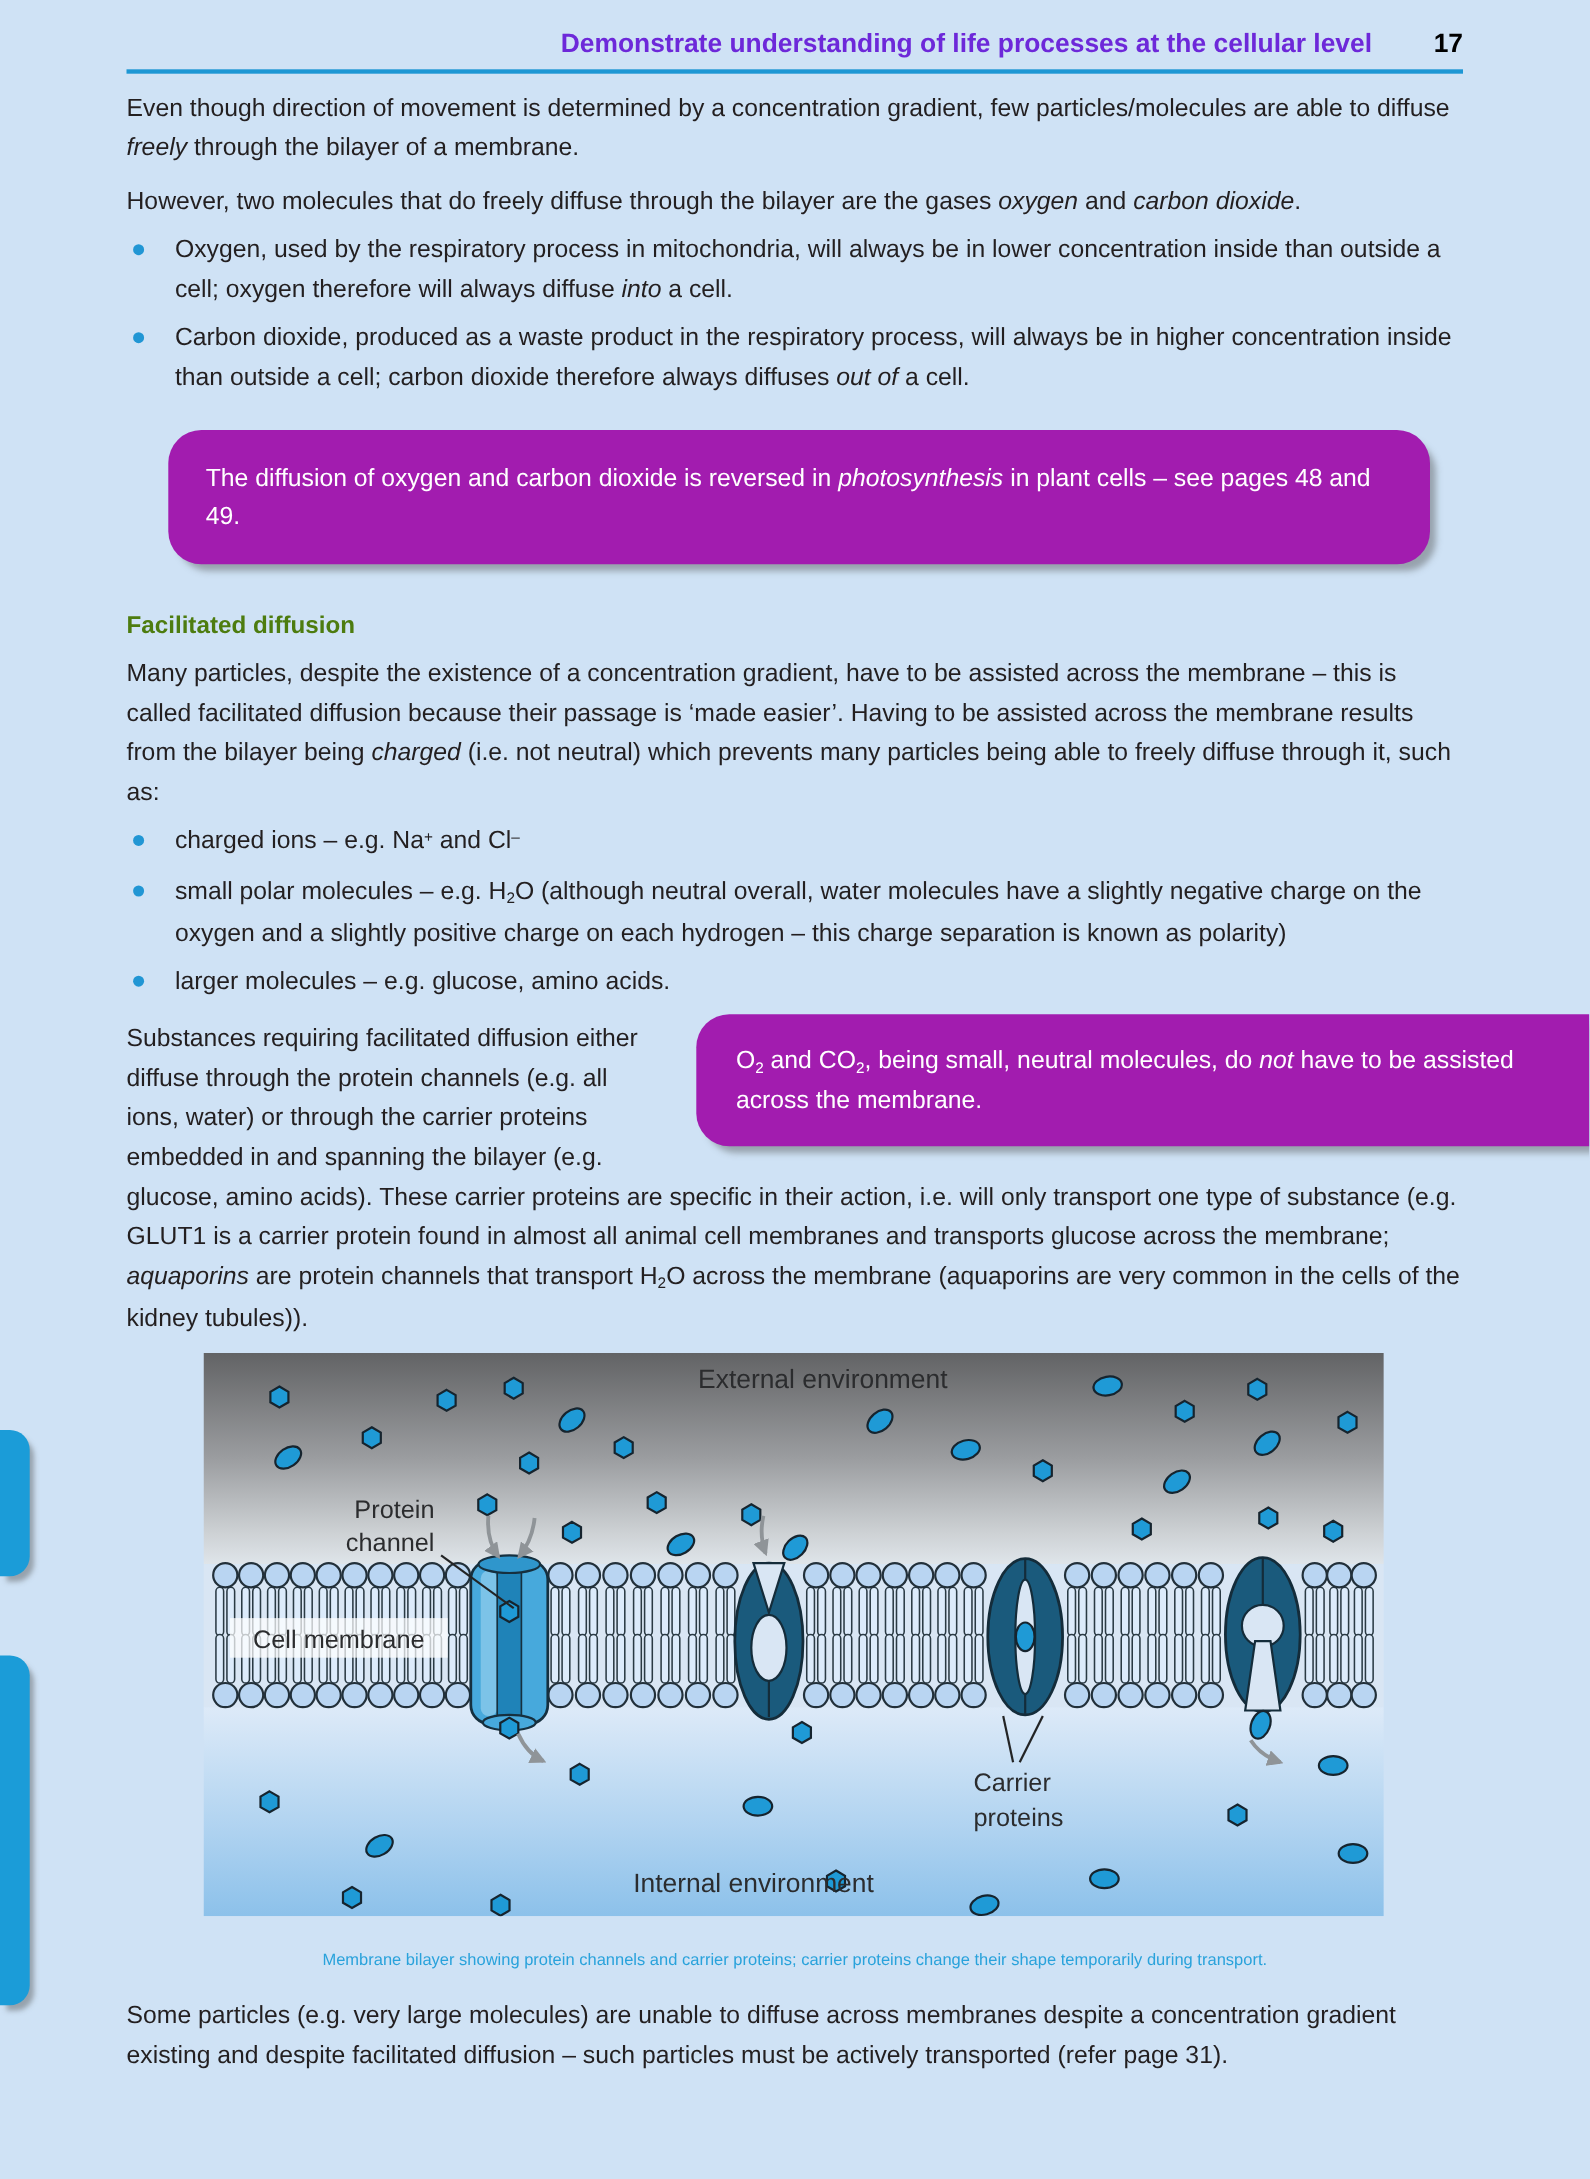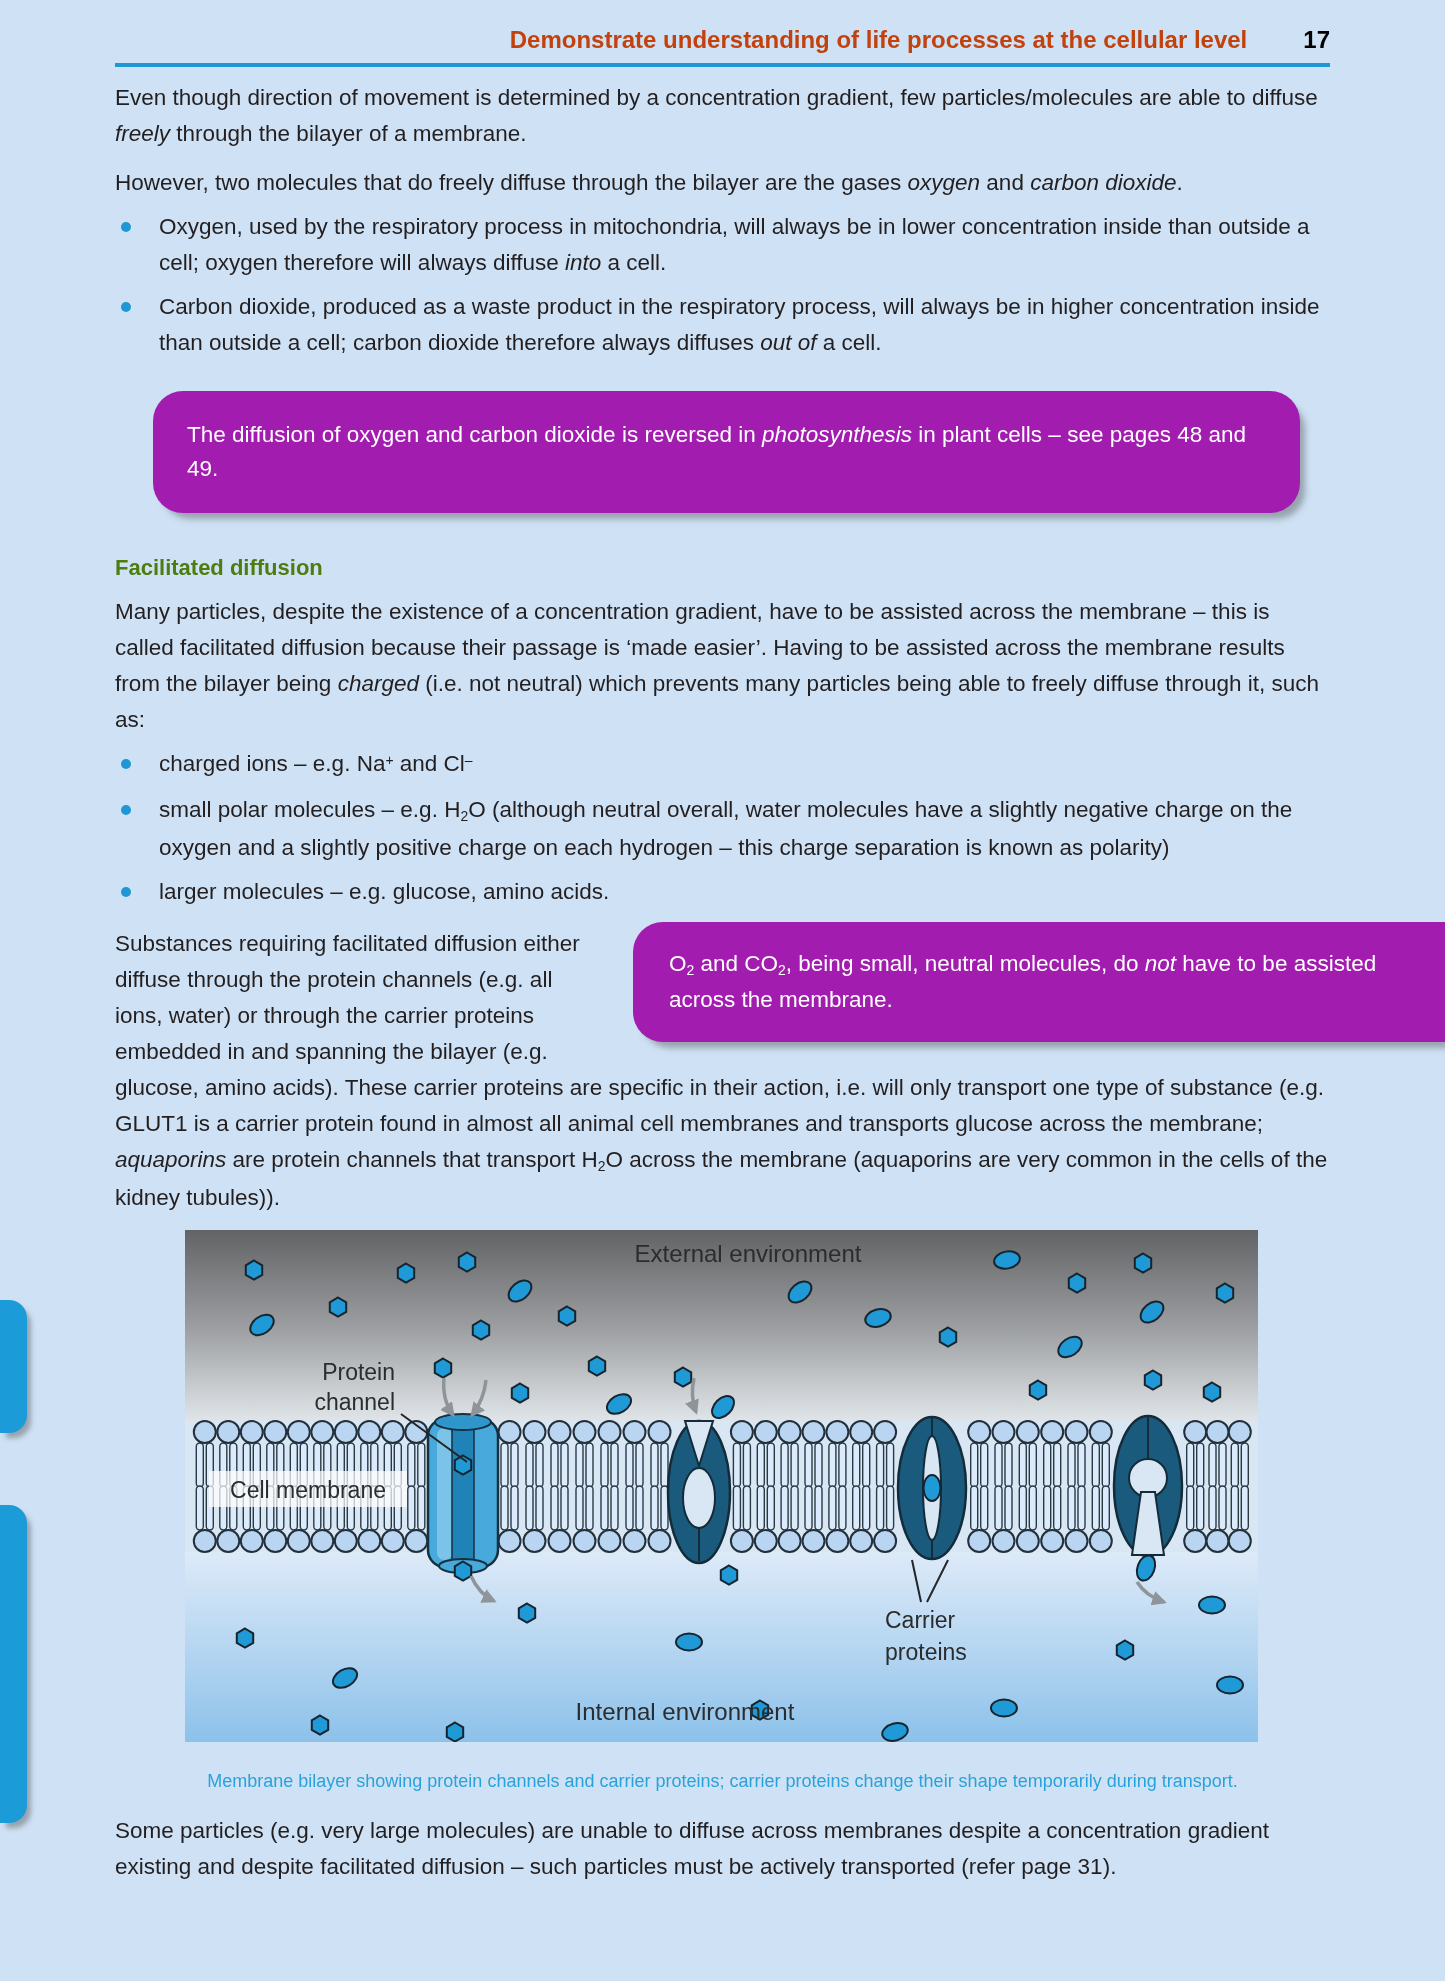--- a/index.html
+++ b/index.html
@@ -1,37 +1,37 @@
 <!DOCTYPE html>
 <html><head>
 <meta charset="utf-8">
 <style>
   html,body{margin:0;padding:0;background:#cfe2f5;}
   .page{position:relative;width:1445px;height:1981px;background:#cfe2f5;
         font-family:"Liberation Sans","DejaVu Sans",sans-serif;color:#231f20;
         box-sizing:border-box;padding:26px 115px 0;overflow:hidden;}
   .header-row{display:flex;justify-content:flex-end;align-items:baseline;gap:56px;}
-  h1{font-size:24px;font-weight:bold;margin:0;color:#c2410c;}
+  h1{font-size:24px;font-weight:bold;margin:0;color:#6d28d9;}
   .page-num{font-size:24px;font-weight:bold;color:#000000;}
   .rule{height:4px;background:#1e97d4;margin-top:9px;}
   p.body{font-size:22.5px;line-height:36px;margin:13px 0 0;}
   ul.blist{list-style:none;margin:8px 0 0;padding:0;}
   ul.blist li{position:relative;padding-left:44px;margin-top:8px;font-size:22.5px;line-height:36px;}
   .blt{position:absolute;left:6px;top:13px;width:10px;height:10px;border-radius:50%;background:#2196d4;}
   .callout{background:#a21caf;color:#ffffff;font-size:22.5px;line-height:34px;
            border-radius:30px;padding:27px 34px;margin:30px 30px 0 38px;
            box-shadow:7px 8px 6px -2px rgba(96,99,102,.5);}
   h2{font-size:22px;color:#4d7c0f;margin:42px 0 0;font-weight:bold;}
   .wrap-block{margin-top:16px;}
   .wrap-block::after{content:"";display:block;clear:both;}
   .callout-right{float:right;width:812px;box-sizing:border-box;
                  margin:-4px -115px 22px 38px;border-radius:30px 0 0 30px;
                  padding:25px 40px 25px 36px;}
   figure{margin:14px 0 0 70px;padding:0;}
-  .caption{color:#29a2db;font-size:18px;line-height:38px;text-align:center;
+  .caption{color:#29a2db;font-size:15px;line-height:38px;text-align:center;
            max-width:1040px;margin:16px auto 0;}
   .lastp{margin-top:24px;}
   footer{font-size:17px;font-style:italic;color:#1e9ad6;margin-top:24px;}
   sup{vertical-align:baseline;position:relative;top:-0.45em;font-size:0.62em;}
   sub{vertical-align:baseline;position:relative;top:0.28em;font-size:0.62em;}
   .side-tab{position:absolute;left:0;width:27px;background:#1b9cd8;
             border-radius:0 18px 18px 0;box-shadow:5px 6px 5px -1px rgba(96,99,102,.5);}
   .tab1{top:1300px;height:133px;}
   .tab2{top:1505px;height:318px;}
   

